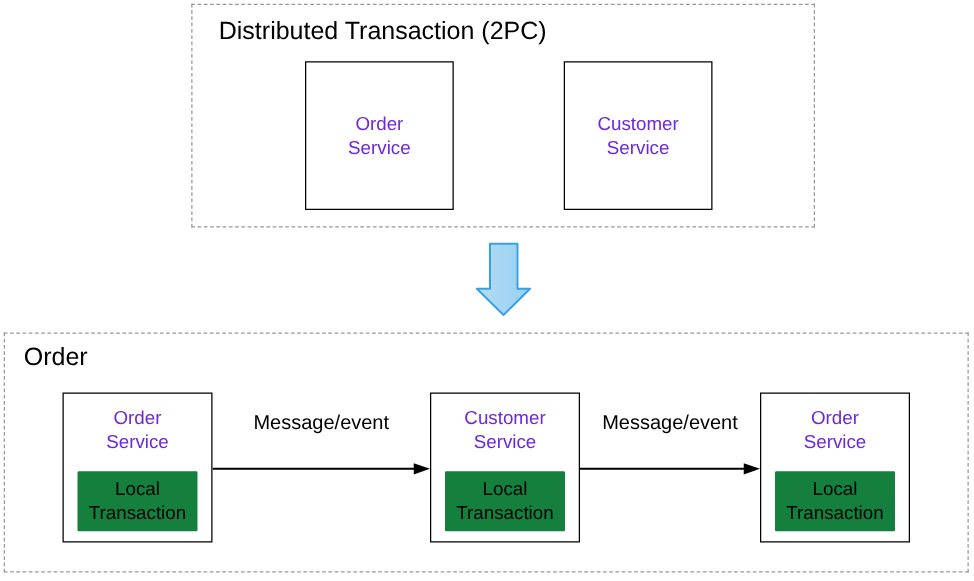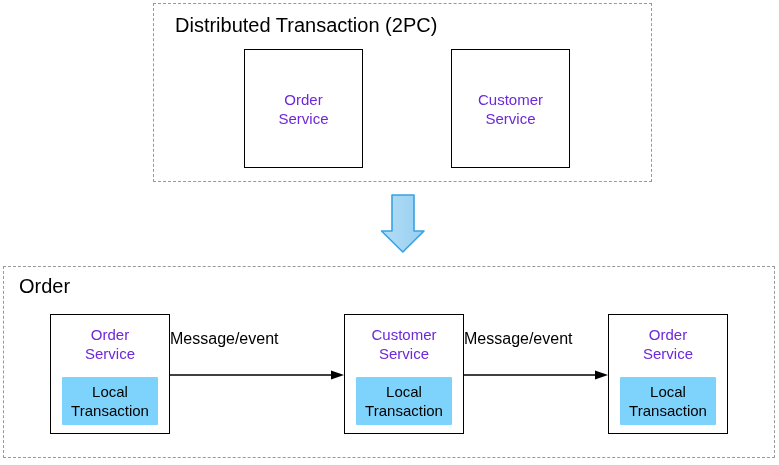--- a/index.html
+++ b/index.html
@@ -61,36 +61,36 @@
     width: 120px; height: 120px; top: 47px;
     padding-top: 10px;
   }
   #saga-node-0 { left: 46px; }
   #saga-node-1 { left: 340px; }
   #saga-node-2 { left: 604px; }
   .local-txn {
     margin-top: 14px;
     width: 96px;
     height: 48px;
-    background: #7dd3fc;
+    background: #15803d;
     border-radius: 1px;
     display: flex;
     align-items: center;
     justify-content: center;
     font-size: 15px;
     line-height: 19px;
     text-align: center;
     white-space: pre-line;
   }
   .edge-label {
     position: absolute;
     top: 62px;
     font-size: 16px;
     line-height: 20px;
-    text-align: left;
+    text-align: center;
     white-space: nowrap;
     color: #000000;
   }
   #edge-label-0 { left: 166px; width: 174px; }
   #edge-label-1 { left: 460px; width: 144px; }
   .edge-arrow { position: absolute; top: 100px; }
   #edge-arrow-0 { left: 166px; }
   #edge-arrow-1 { left: 460px; }
   #transition-arrow {
     position: absolute;

